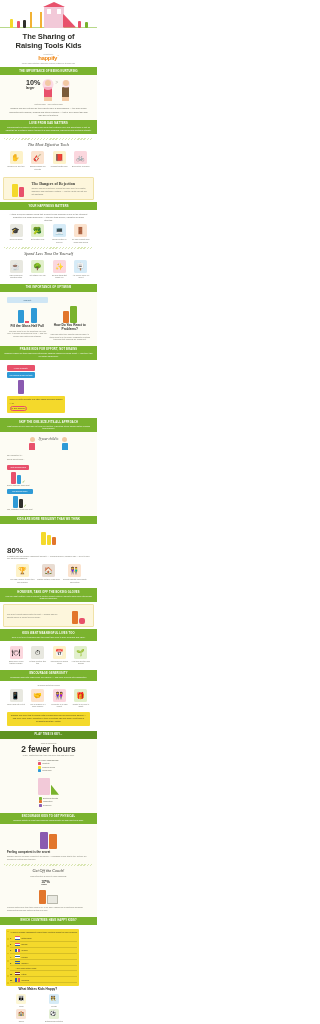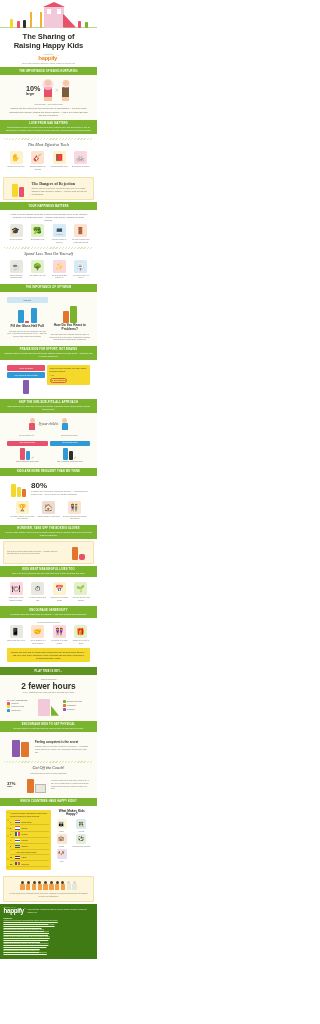--- a/index.html
+++ b/index.html
@@ -110,21 +110,21 @@
   }
   .presented { font-size: 1.7px; color: #9a9a90; text-align: center; margin-top: 2.5px; }
   .happify {
     font-size: 6px; font-weight: bold; color: #f08a1c;
     text-align: center; letter-spacing: -.35px; line-height: 1;
   }
   .happify sup { font-size: 2px; vertical-align: super; }
   .tag { font-size: 1.6px; color: #8f8f85; text-align: center; padding: 1.5px 5px 0; line-height: 1.5; }
 
   
-  .stat-row { display: flex; align-items: center; justify-content: center; gap: 2px; padding: 2px 3px; }
+  .stat-row { display: flex; align-items: flex-start; justify-content: center; gap: 2px; padding: 2px 3px; }
   .bignum { font-size: 7.2px; font-weight: bold; color: #2f2f2b; line-height: .95; text-align: left; }
   .bignum small { display: block; font-size: 3px; font-weight: bold; }
   .person { width: 11px; text-align: center; position: relative; }
   .p-head { width: 6px; height: 6px; border-radius: 50%; margin: 0 auto; }
   .p-body { width: 7.5px; height: 10px; margin: .4px auto 0; border-radius: 1px .5px 0 0; }
   .p-legs { width: 7.5px; height: 4px; margin: 0 auto; background: #f2c9a4; }
   .halo {
     position: absolute; top: -1.6px; left: 50%; transform: translateX(-50%);
     width: 11px; height: 11px; border-radius: 50%; background: #f9cfe0; opacity: .75;
   }
@@ -190,21 +190,21 @@
   
   .footer { background: #3f7a14; color: #d9ecb5; padding: 3px 3.5px 5px; }
   .footer .f-pre { font-size: 1.6px; color: #bcd98f; }
   .footer .f-logo { font-size: 6.4px; font-weight: bold; color: #ffffff; letter-spacing: -.35px; line-height: 1; }
   .footer .f-logo sup { font-size: 2px; vertical-align: super; }
   .footer .f-tag { font-size: 1.8px; line-height: 1.45; color: #e4f2cd; }
   .footer h5 { font-size: 2.1px; color: #ffffff; margin: 2.5px 0 1px; }
   .footer .src { font-size: 1.5px; line-height: 1.55; color: #c6e09a; word-break: break-all; }
   .footer .src a { color: #eaf6d4; text-decoration: underline; }
 
-  .two { display: flex; gap: 2px; padding: 2px 3px; align-items: flex-start; }
+  .two { display: flex; gap: 2px; padding: 2px 3px; align-items: flex-start; flex-direction: column; }
   .two > div { flex: 1; }
   .scene { height: 22px; display: flex; align-items: flex-end; justify-content: center; gap: 1px; }
   .bar-list { text-align: left; font-size: 1.8px; color: #6a6a60; line-height: 1.6; }
   .bar-list .bl { display: flex; align-items: center; gap: 1.2px; margin-bottom: .6px; }
   .sw { width: 3px; height: 3px; border-radius: .4px; flex: none; }
 </style>
 </head>
 <body>
 
 <div class="page">
@@ -220,21 +220,21 @@
       <div class="pg-pole" style="left:30px;height:16px;"></div>
       <div class="pg-pole" style="left:40px;height:16px;"></div>
       <div class="pg-kid" style="left:10px;height:9px;background:#f4d92b;"></div>
       <div class="pg-kid" style="left:17px;height:7px;background:#e8516b;"></div>
       <div class="pg-kid" style="left:23px;height:8px;background:#2f2f2b;"></div>
       <div class="pg-kid" style="left:78px;height:7px;background:#e8516b;"></div>
       <div class="pg-kid" style="left:85px;height:6px;background:#7ab32e;"></div>
     </div>
     <div class="logo-title">
       <div>The Sharing of</div>
-      <div>Raising Happy Kids</div>
+      <div>Raising Tools Kids</div>
     </div>
     <div class="presented">presented by</div>
     <div class="happify">
       <span>happify</span><sup>™</sup>
     </div>
     <div class="tag">Science-based activities &amp; games for a happier, healthier life at happify.com</div>
   </div>
 
   <div class="band">THE IMPORTANCE OF BEING NURTURING</div>
   <div class="sect cream">

